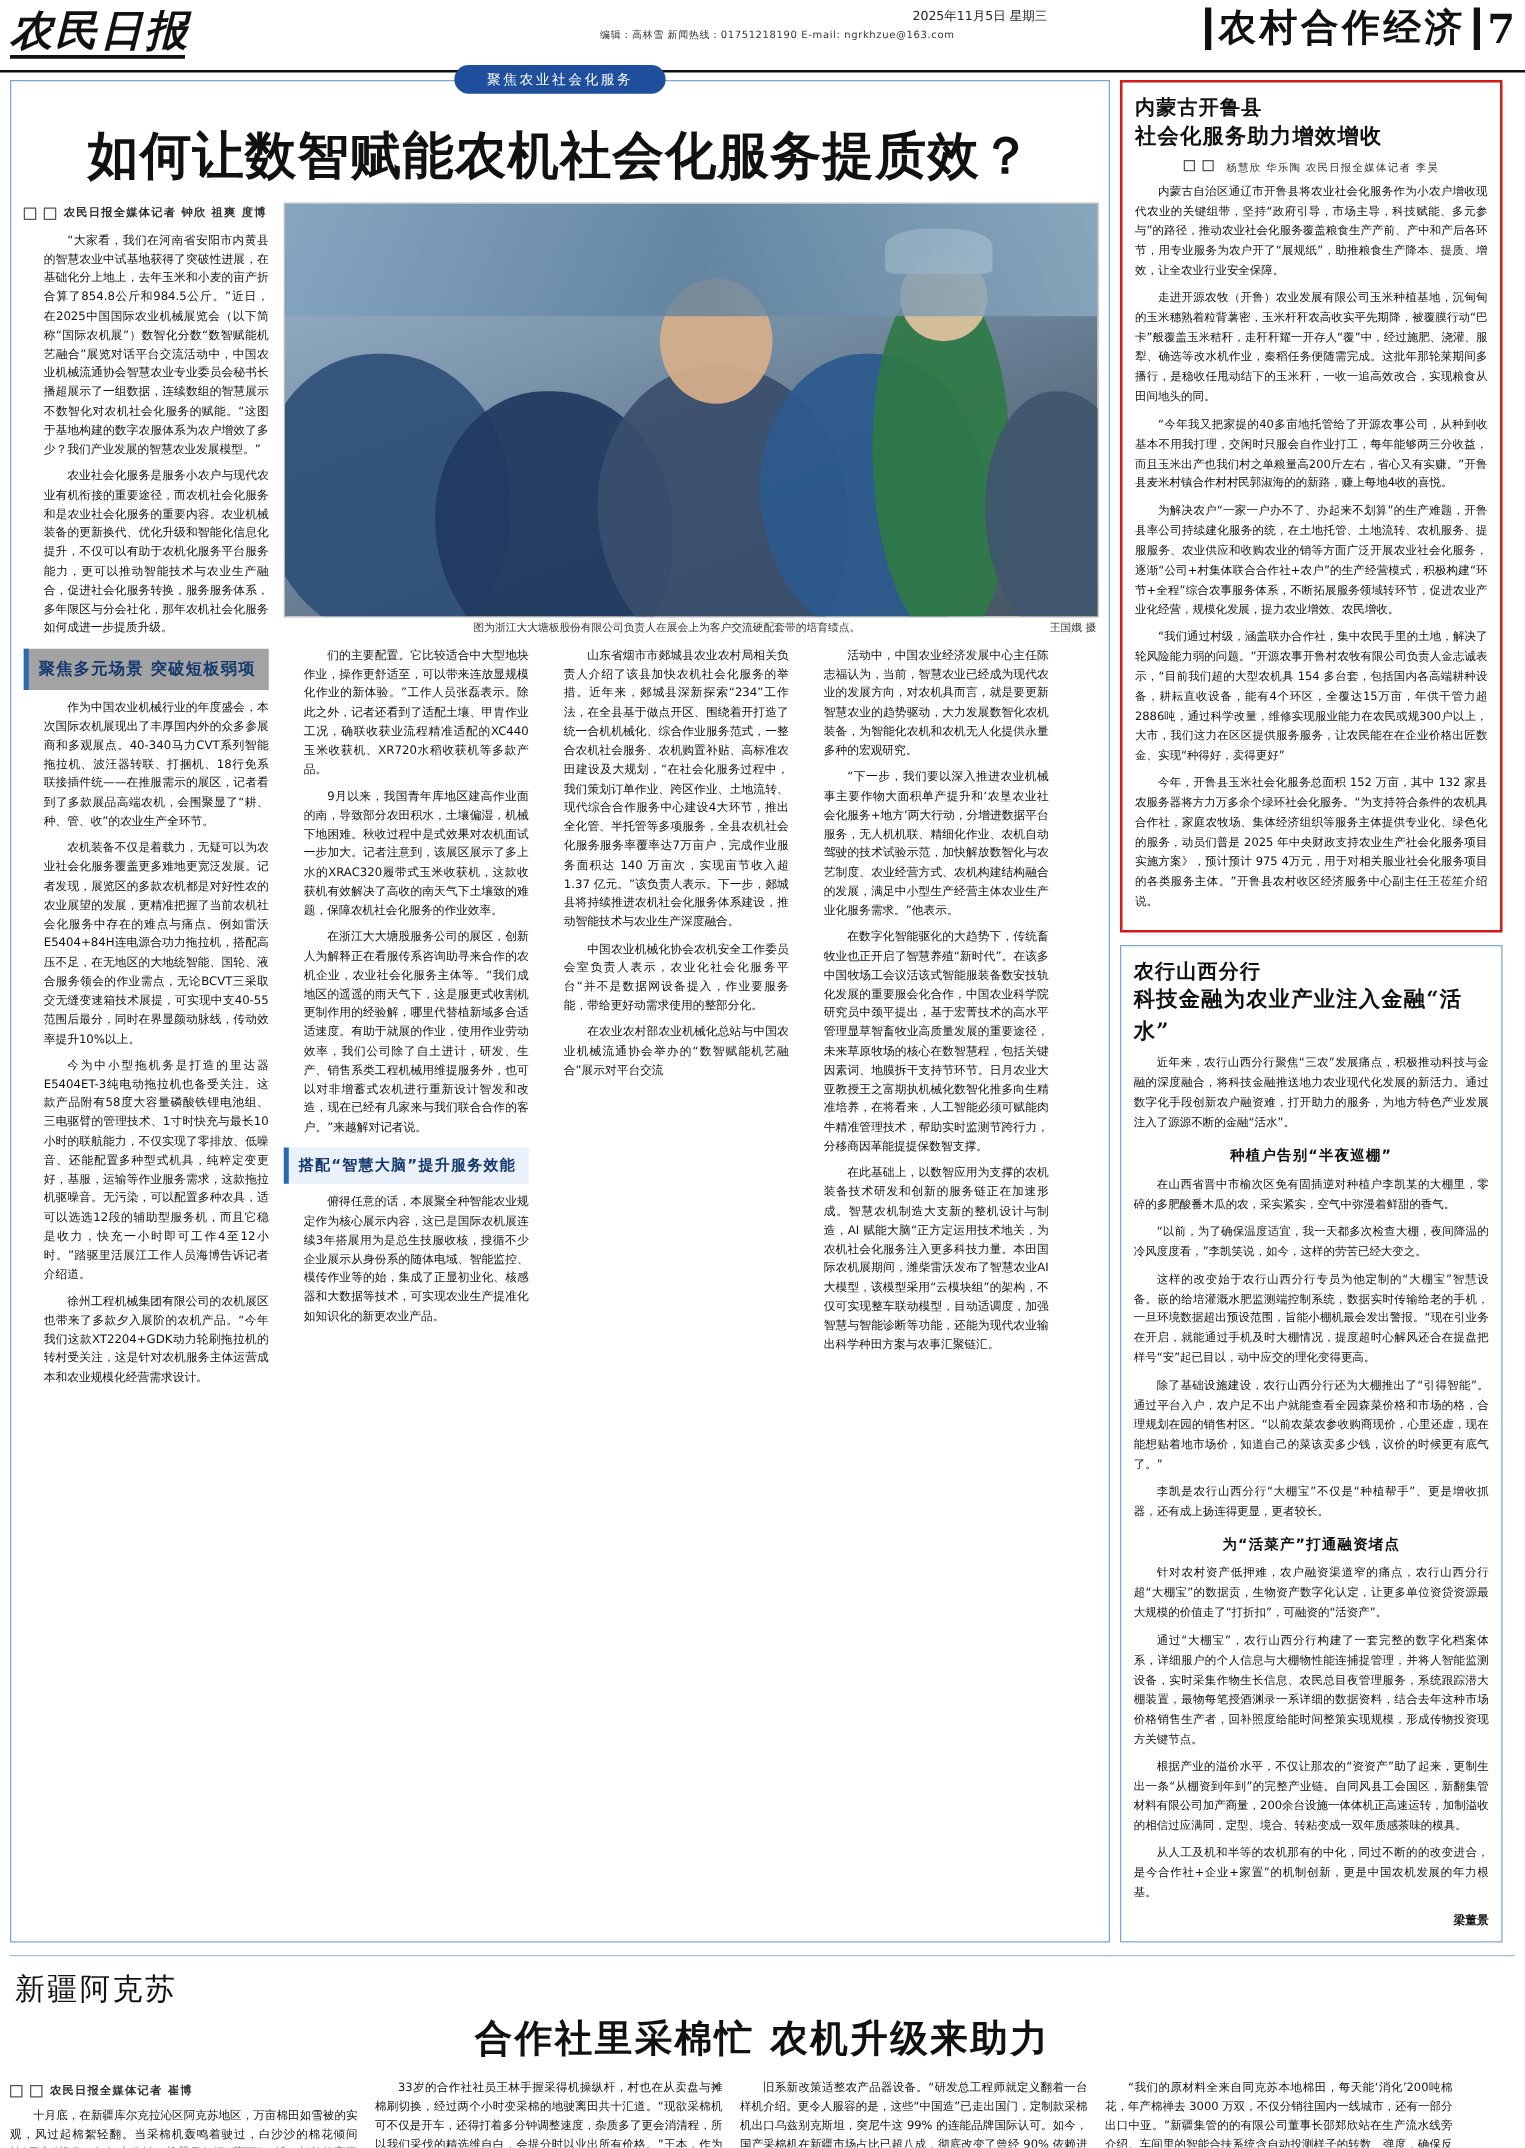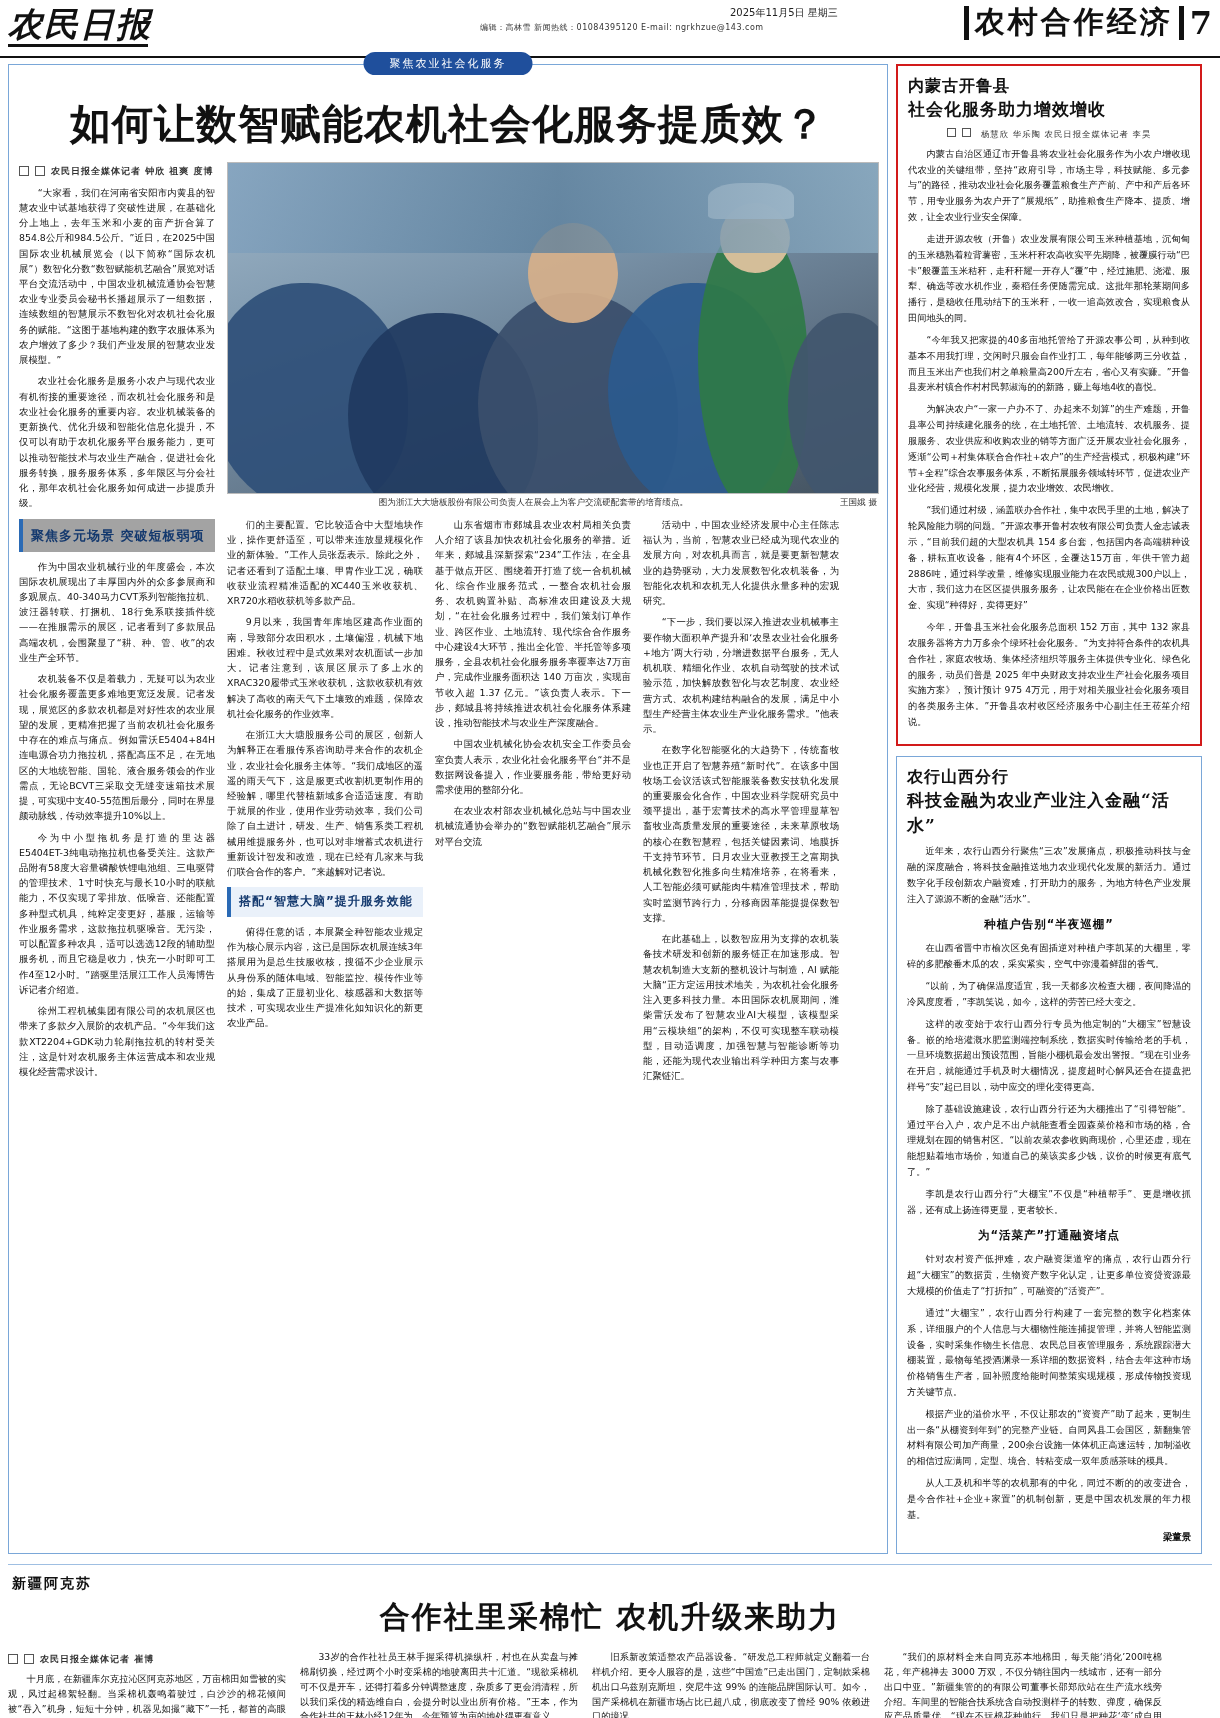--- a/index.html
+++ b/index.html
@@ -26,21 +26,21 @@
   .pill{position:absolute;left:50%;transform:translateX(-50%);top:-13px;background:#1f4f9c;color:#fff;font-size:11px;letter-spacing:2px;border-radius:12px;padding:4px 26px;white-space:nowrap;}
 
   h1.headline{font-family:"DejaVu Serif","Liberation Serif",serif;font-weight:bold;font-size:41px;text-align:center;margin:22px 0 10px 0;letter-spacing:1px;}
 
   .byline{font-size:9px;color:#333;display:flex;align-items:center;gap:6px;margin:2px 0 6px 0;}
   .byline .sq{display:inline-block;width:8px;height:8px;border:1px solid #555;}
   .byline b{letter-spacing:1px;}
 
   .cols3{display:flex;gap:12px;}
   .col{font-size:9.4px;line-height:1.62;text-align:justify;color:#111;}
-  .col p{margin:0 0 6px 0;text-indent:2em;}
+  .col p{margin:0 0 6px 16px;text-indent:2em;}
 
   .photo{width:100%;height:330px;border:1px solid #bbb;background:
      linear-gradient(160deg,#9fb6c8 0%,#7d97ad 35%,#5d7083 70%,#43525f 100%);position:relative;overflow:hidden;}
   .photo .blob{position:absolute;border-radius:48% 52% 44% 56%;opacity:.92;}
   .cap{font-size:8.6px;color:#333;text-align:center;margin-top:3px;}
   .cap .r{float:right;}
 
   .subhead{background:#a3a3a3;border-left:4px solid #2a6ab5;font-weight:bold;font-size:13px;padding:6px 8px;margin:8px 0 7px 0;color:#14396e;letter-spacing:1px;}
   .subhead2{background:#eaf1fa;border-left:4px solid #2a6ab5;font-weight:bold;font-size:12px;padding:5px 8px;margin:8px 0 7px 0;color:#14396e;letter-spacing:1px;}
 
@@ -50,36 +50,36 @@
   .rt-title .l2{font-size:17px;}
   .rt-byline{font-size:8.4px;color:#333;text-align:center;margin:6px 0 6px 0;letter-spacing:1px;}
   .rt-body{font-size:9.2px;line-height:1.72;text-align:justify;}
   .rt-body p{margin:0 0 6px 0;text-indent:2em;}
 
   .box-plain{border:1px solid #7aa7d8;margin-top:10px;padding:8px 10px;box-sizing:border-box;}
   .center-sub{font-weight:bold;font-size:11.5px;text-align:center;margin:8px 0 6px 0;letter-spacing:1px;}
 
   
   .bottom{margin-top:10px;border-top:1px solid #9fbfe2;padding-top:6px;}
-  .bl-tag{font-family:"DejaVu Serif","Liberation Serif",serif;font-weight:bold;font-size:14px;margin:4px 0 0 4px;letter-spacing:2px;}
+  .bl-tag{font-family:"DejaVu Serif","Liberation Serif",serif;font-weight:normal;font-size:24px;margin:4px 0 0 4px;letter-spacing:2px;}
   h2.headline2{font-family:"DejaVu Serif","Liberation Serif",serif;font-weight:bold;font-size:30px;text-align:center;margin:4px 0 12px 0;letter-spacing:2px;}
   .cols4{display:flex;gap:14px;}
   .col4{font-size:9.2px;line-height:1.62;text-align:justify;}
   .col4 p{margin:0 0 6px 0;text-indent:2em;}
   .sig{text-align:right;font-weight:bold;font-size:9.4px;margin-top:4px;}
 </style>
 </head>
 <body>
 
 <div class="page">
 
   <div class="masthead">
     <div class="logo">农民日报</div>
     <div class="logo-underline"></div>
-    <div class="mh-center">编辑：高林雪    新闻热线：01084395120    E-mail: ngrkhzue@143.com</div>
+    <div class="mh-center">编辑：高林雪    新闻热线：01751218190    E-mail: ngrkhzue@163.com</div>
     <div class="mh-date">2025年11月5日  星期三</div>
     <div class="mh-right">
       <div class="mh-bar"></div>
       <div class="mh-sec">农村合作经济</div>
       <div class="mh-bar"></div>
       <div class="mh-num">7</div>
     </div>
   </div>
 
   <div class="body-wrap">

